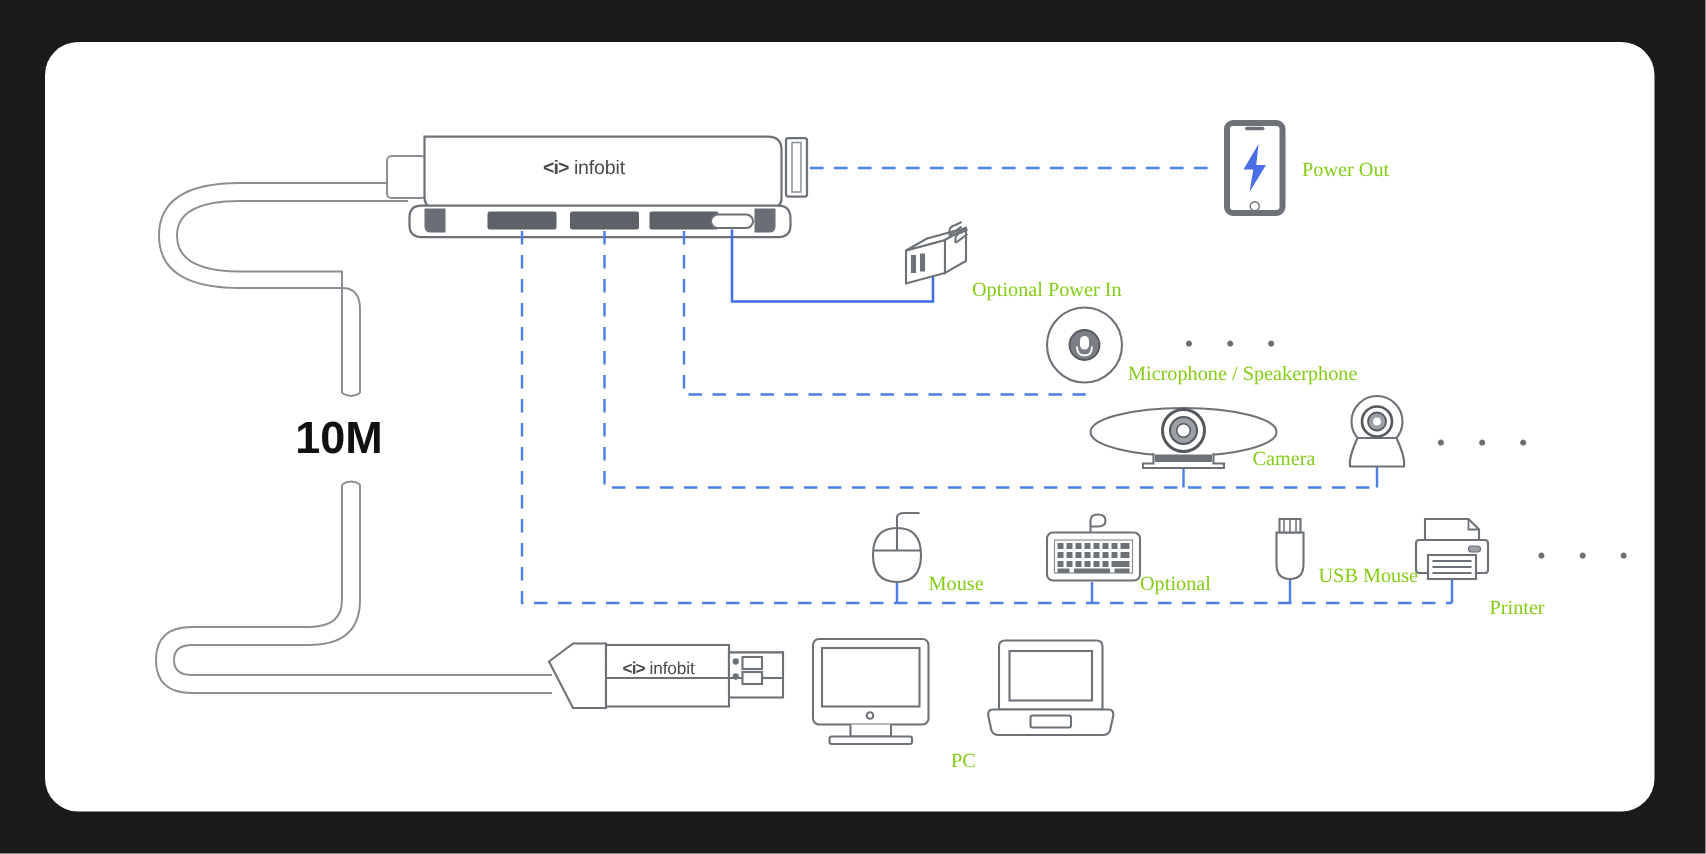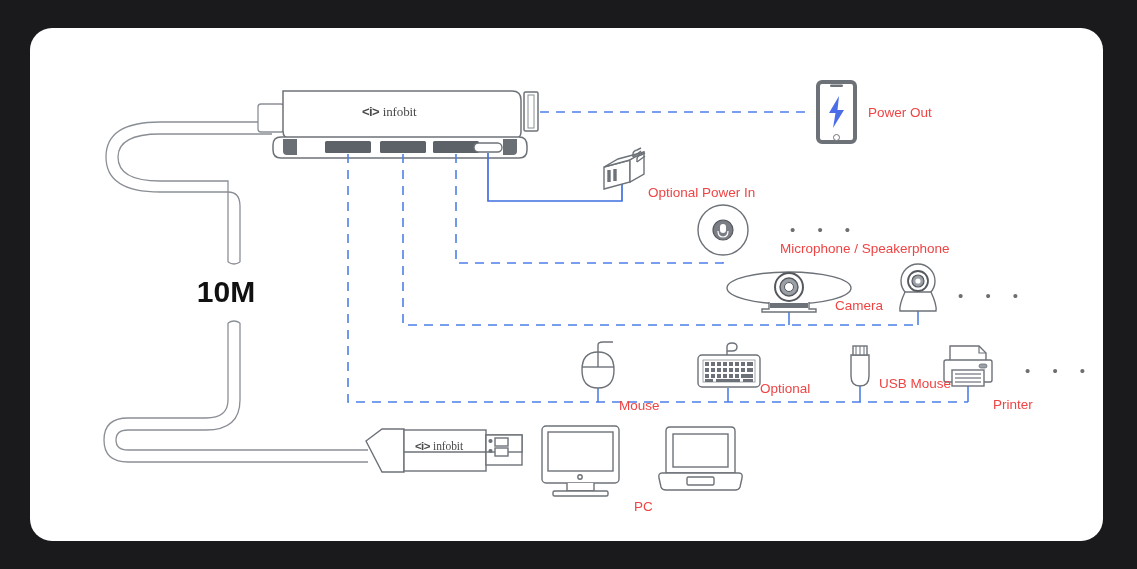--- a/index.html
+++ b/index.html
@@ -12,34 +12,34 @@
   #stage{position:relative;width:1137px;height:569px;}
   #card{
     position:absolute;left:30px;top:28px;
     width:1073px;height:513px;
     background:#ffffff;border-radius:22px;
     overflow:hidden;
   }
   #svgroot{position:absolute;left:0;top:0;width:1137px;height:569px;}
   .lbl{
     position:absolute;
-    color:#ef4444;
+    color:#84cc16;
     font-size:13.5px;
     line-height:1;
     white-space:nowrap;
-    font-family:Liberation Sans, sans-serif;
+    font-family:Liberation Serif, serif;
   }
   .logo{
     position:absolute;
     white-space:nowrap;
     color:#4a4a4a;
     font-family:"Liberation Sans", sans-serif;
   }
   .logo .mk{font-weight:bold;letter-spacing:-0.6px;}
-  .logo .nm{letter-spacing:-0.1px;font-family:Liberation Serif, serif;}
+  .logo .nm{letter-spacing:-0.1px;}
   .ell{position:absolute;white-space:nowrap;color:#6f6f6f;font-size:15px;letter-spacing:9px;}
 </style>
 </head>
 <body>
 
 <div id="stage">
   <div id="card"></div>
 
   <svg id="svgroot" viewBox="0 0 1137 569">
     <defs>
@@ -237,23 +237,23 @@
     <span class="nm">infobit</span>
   </div>
 
   <div class="logo" style="left:415px;top:440px;font-size:11.5px;">
     <span class="mk">&lt;i&gt;</span>
     <span class="nm">infobit</span>
   </div>
 
   <div class="lbl" style="left:868px;top:106px;">Power Out</div>
   <div class="lbl" style="left:648px;top:186px;text-align:right;">Optional Power In</div>
-  <div class="lbl" style="left:780px;top:242px;">Microphone / Speakerphone</div>
+  <div class="lbl" style="left:752px;top:242px;">Microphone / Speakerphone</div>
   <div class="lbl" style="left:835px;top:299px;">Camera</div>
-  <div class="lbl" style="left:619px;top:382px;margin-top:17px;">Mouse</div>
+  <div class="lbl" style="left:619px;top:382px;">Mouse</div>
   <div class="lbl" style="left:760px;top:382px;">Optional</div>
   <div class="lbl" style="left:879px;top:377px;">USB Mouse</div>
   <div class="lbl" style="left:993px;top:398px;">Printer</div>
   <div class="lbl" style="left:634px;top:500px;">PC</div>
 
   <div class="ell" style="left:790px;top:221px;">• • •</div>
   <div class="ell" style="left:958px;top:287px;">• • •</div>
   <div class="ell" style="left:1025px;top:362px;">• • •</div>
 </div>
 

